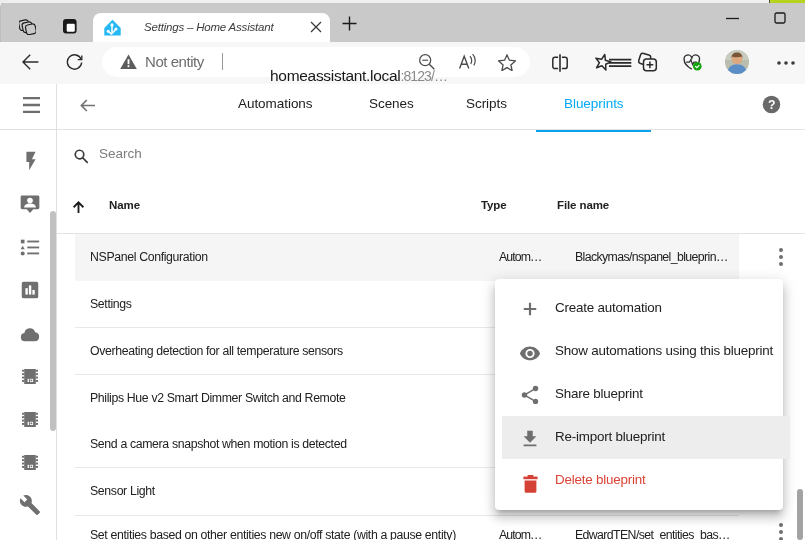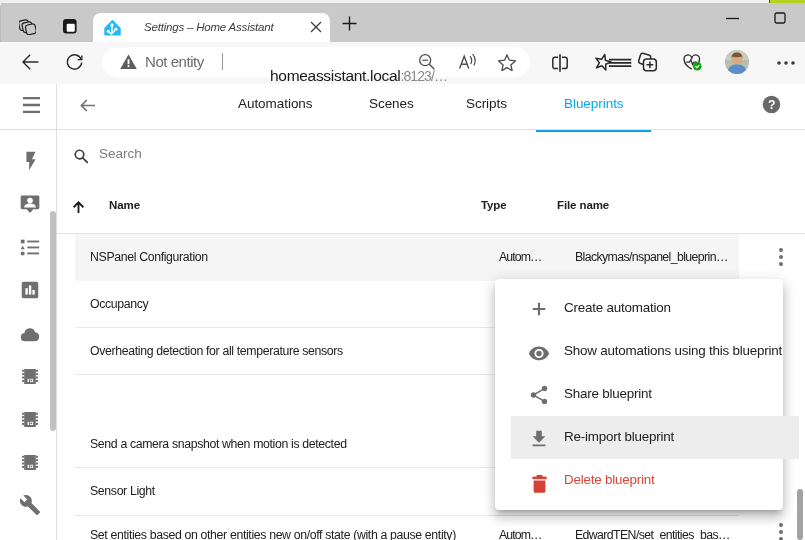--- a/index.html
+++ b/index.html
@@ -19,21 +19,21 @@
   #sidebar{position:absolute;left:0;top:84px;width:57px;height:456px;background:#fff;border-right:1px solid #e0e0e0;box-sizing:border-box;}
   #searchrow{position:absolute;left:57px;top:130px;width:748px;height:49.5px;background:#fff;border-bottom:1px solid #e3e3e3;box-sizing:border-box;}
   #headrow{position:absolute;left:57px;top:179px;width:748px;height:55px;background:#fff;border-bottom:1px solid #e3e3e3;box-sizing:border-box;}
   .hcol{position:absolute;top:20px;font-size:11.5px;font-weight:bold;color:#212121;letter-spacing:-0.1px;}
   .row{position:absolute;left:57px;width:664px;height:47px;background:#fff;border-bottom:1px solid #e8e8e8;box-sizing:border-box;margin-left:18px;}
   .rname{position:absolute;left:15px;top:16px;font-size:12.3px;color:#212121;letter-spacing:-0.35px;}
   .rtype{position:absolute;left:424px;top:16px;font-size:12.3px;color:#212121;letter-spacing:-0.9px;}
   .rfile{position:absolute;left:500px;top:16px;font-size:12.3px;color:#212121;letter-spacing:-0.6px;}
   .kebab{position:absolute;left:704px;top:14.5px;}
   #menu{position:absolute;left:495px;top:279px;width:288px;height:231px;background:#fff;border-radius:4px;box-shadow:0 5px 5px -3px rgba(0,0,0,.2),0 8px 10px 1px rgba(0,0,0,.14),0 3px 14px 2px rgba(0,0,0,.12);z-index:5;}
-  .mitem{position:absolute;left:16px;width:288px;height:43px;text-decoration:underline;}
+  .mitem{position:absolute;left:7px;width:288px;height:43px;text-decoration:underline;}
   .mtext{position:absolute;left:53px;top:13px;font-size:13.4px;color:#212121;letter-spacing:-0.2px;}
   .micon{position:absolute;left:10px;top:9px;width:24px;height:24px;}
 </style>
 </head>
 <body>
 <div id="win">
 
   <div id="tabbar">
     <svg class="abs" style="left:19px;top:19px" width="17" height="16" viewBox="0 0 17 16" fill="none" stroke="#1a1a1a" stroke-width="1.3">
       <g transform="rotate(-12 8.5 8)" stroke-width="1.15">
@@ -272,28 +272,29 @@
       <span class="rname">NSPanel Configuration</span>
       <span class="rtype">Autom…</span>
       <span class="rfile">Blackymas/nspanel_blueprin…</span>
       <svg class="kebab" width="4" height="18" viewBox="0 0 4 18" fill="#6f6f6f">
           <circle cx="2" cy="2" r="2"></circle>
           <circle cx="2" cy="9" r="2"></circle>
           <circle cx="2" cy="16" r="2"></circle>
         </svg>
     </div>
     <div class="row" style="top:281px;height:47.3px;">
-      <span class="rname">Occupancy</span>
+      <span class="rname">Settings</span>
       <span class="rtype">Autom…</span>
     </div>
     <div class="row" style="top:327.8px;height:47.2px;">
       <span class="rname">Overheating detection for all temperature sensors</span>
       <span class="rtype">Autom…</span>
     </div>
     <div class="row" style="top:374.5px;height:47.2px;">
+      <span class="rname">Philips Hue v2 Smart Dimmer Switch and Remote</span>
       <span class="rtype">Autom…</span>
     </div>
     <div class="row" style="top:421.2px;height:47.2px;">
       <span class="rname">Send a camera snapshot when motion is detected</span>
       <span class="rtype">Autom…</span>
     </div>
     <div class="row" style="top:467.9px;height:48.6px;">
       <span class="rname">Sensor Light</span>
       <span class="rtype">Autom…</span>
     </div>

